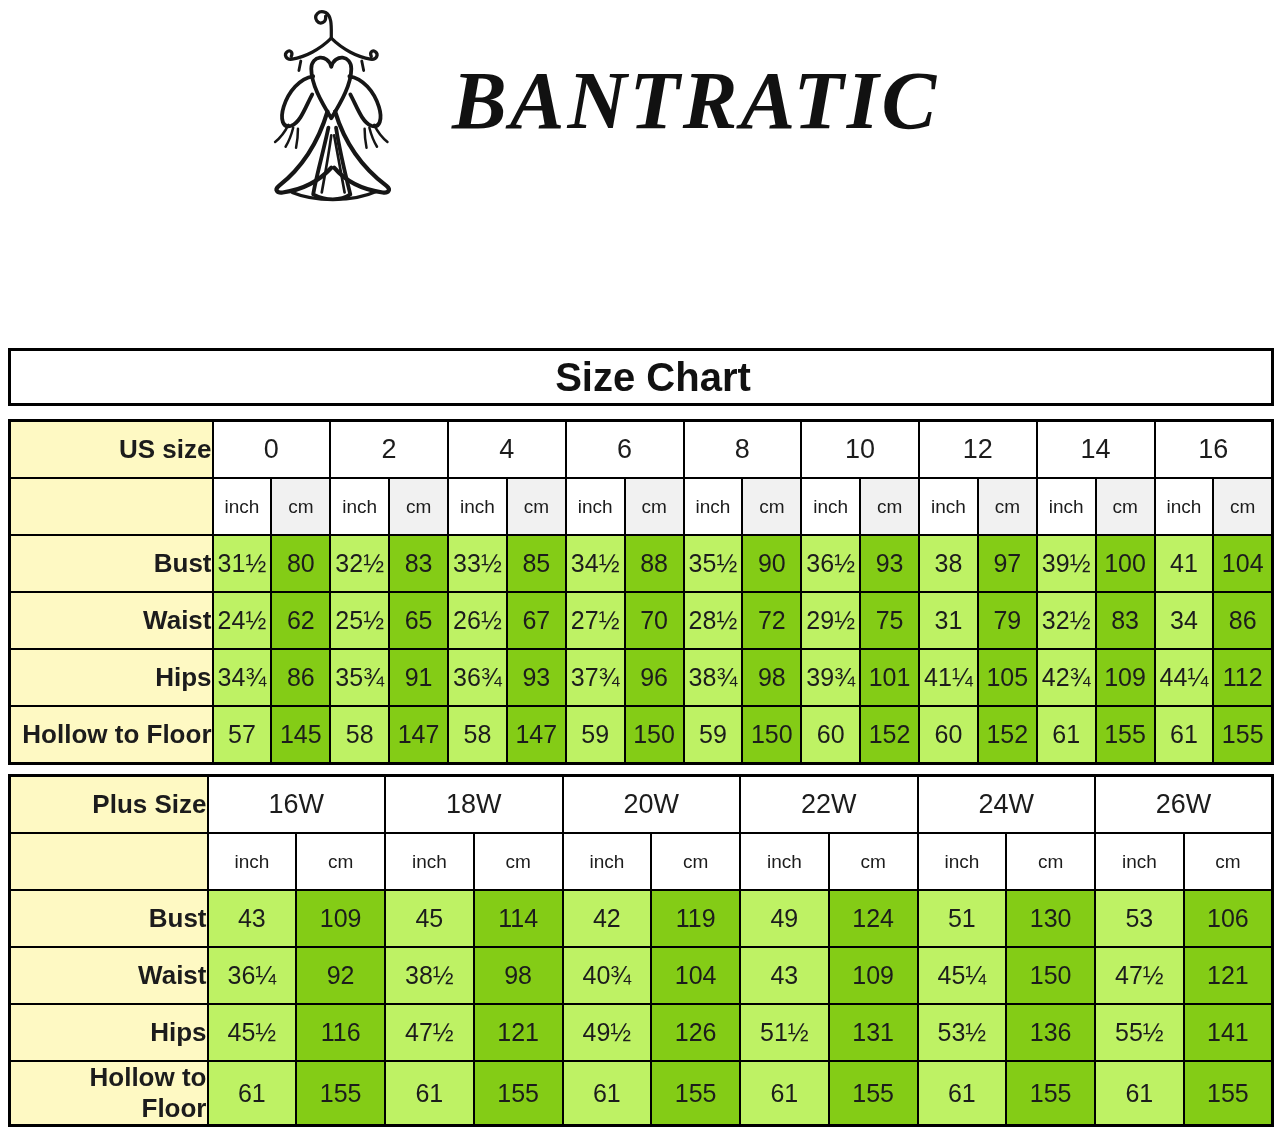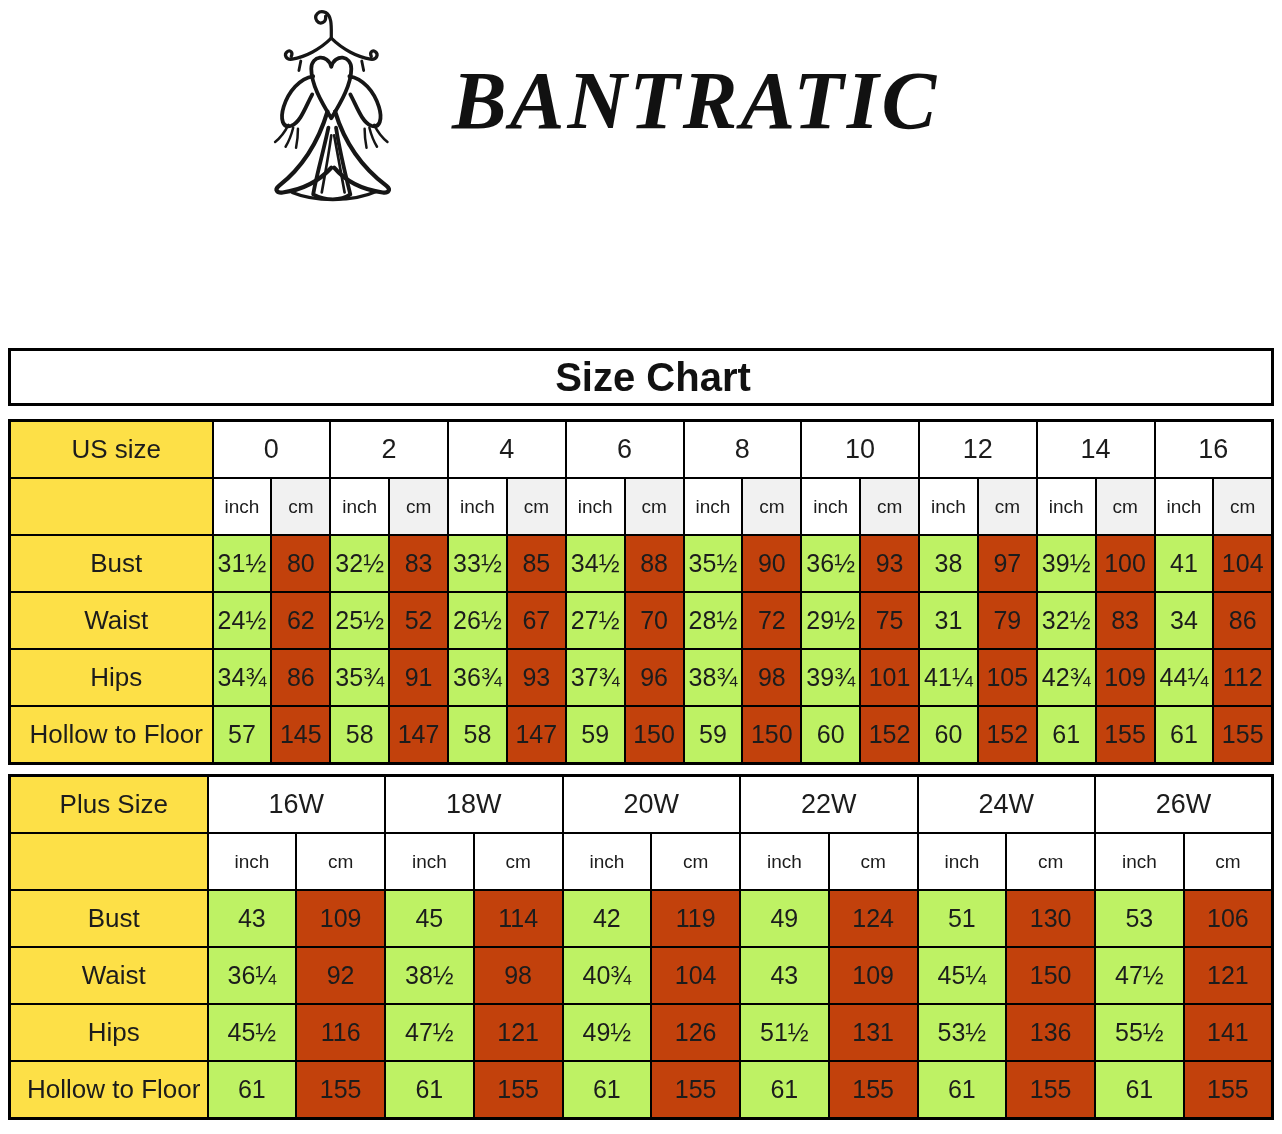--- a/index.html
+++ b/index.html
@@ -30,26 +30,26 @@
     border-collapse:collapse;table-layout:fixed;
     border:3px solid #000;
   }
   table#plus-table{margin-top:9px;padding-left:16px;}
   .size-table td{
     border:2px solid #000;height:55px;padding:0;
     text-align:center;vertical-align:middle;
     font-size:25px;color:#1c1c1c;overflow:hidden;
   }
   .size-table td.lbl{
-    text-align:center;padding-left:10px;background:#fde047;font-size:26px;
+    text-align:right;padding-left:10px;background:#fef9c3;font-size:26px;font-weight:bold;
   }
   .size-table td.size{font-size:27px;background:#fff;}
   .size-table td.unit{font-size:19px;background:#fff;}
   .size-table td.val-inch{background:#bef264;}
-  .size-table td.val-cm{background:#c2410c;}
+  .size-table td.val-cm{background:#84cc16;}
   
   #us-table td.unit-cm{background:#f1f1f1;}
   #plus-table td.unit-cm{background:#fff;}
 </style>
 </head>
 <body>
 
 <div class="brand-header">
   <svg class="logo" viewBox="0 0 190 210" fill="none" stroke="#161616" stroke-linecap="round" stroke-linejoin="round">
 
@@ -160,21 +160,21 @@
         <td class="val val-inch">39½</td>
         <td class="val val-cm">100</td>
         <td class="val val-inch">41</td>
         <td class="val val-cm">104</td>
       </tr>
       <tr>
         <td class="lbl">Waist</td>
         <td class="val val-inch">24½</td>
         <td class="val val-cm">62</td>
         <td class="val val-inch">25½</td>
-        <td class="val val-cm">52</td>
+        <td class="val val-cm">65</td>
         <td class="val val-inch">26½</td>
         <td class="val val-cm">67</td>
         <td class="val val-inch">27½</td>
         <td class="val val-cm">70</td>
         <td class="val val-inch">28½</td>
         <td class="val val-cm">72</td>
         <td class="val val-inch">29½</td>
         <td class="val val-cm">75</td>
         <td class="val val-inch">31</td>
         <td class="val val-cm">79</td>

